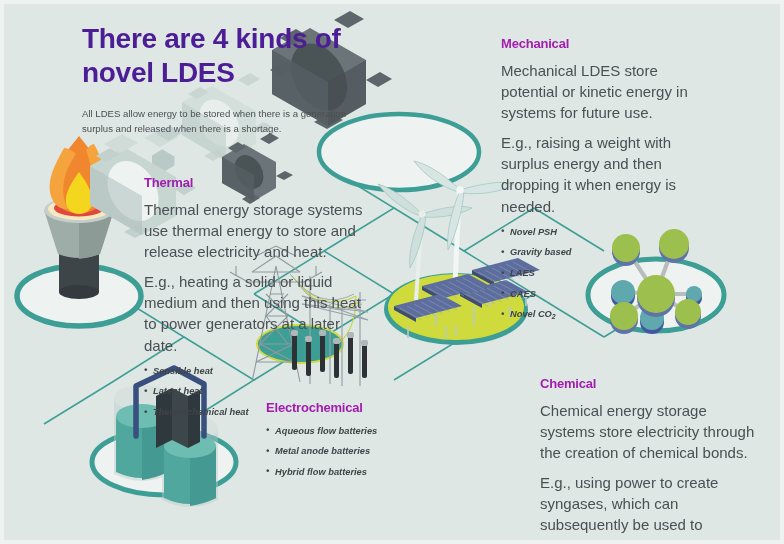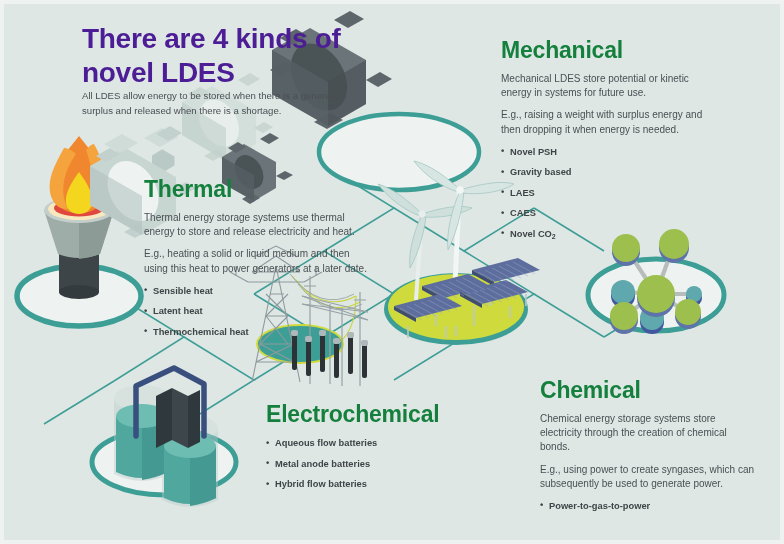--- a/index.html
+++ b/index.html
@@ -12,47 +12,47 @@
     position:relative;
     width:784px; height:544px;
     background:#dfe7e5;
     border:4px solid #eef2f1;
     overflow:hidden;
   }
   #art { position:absolute; left:0; top:0; width:784px; height:544px; }
 
   .block { position:absolute; }
   .h {
-    font-size:23px; font-weight:bold; color:#15803d;
+    font-size:13px; font-weight:bold; color:#a21caf;
     letter-spacing:-0.2px; line-height:1.22;
   }
   .p {
-    font-size:10px; color:#4a4f52; line-height:1.42;
+    font-size:15px; color:#4a4f52; line-height:1.42;
     margin-top:8px;
   }
-  .bullets { margin-top:9px; list-style:none; }
+  .bullets { margin-top:9px; list-style:none;font-style:italic; }
   .bullets li {
     font-size:9.3px; font-weight:bold; color:#3f4446;
     line-height:1.35; margin-bottom:8px;
     padding-left:9px; position:relative;
   }
   .bullets li:before {
     content:"\2022"; position:absolute; left:0; top:-0.5px;
     font-size:9.5px; color:#3f4446;
   }
   .bullets li sub { font-size:7px; vertical-align:-2px; }
 
   
   #title-block { left:78px; top:18px; width:270px; }
   #title-block .t {
     font-size:28px; font-weight:bold; color:#4c1d95;
     line-height:1.2; letter-spacing:-0.3px;
   }
   #title-block .sub {
-    font-size:9.6px; color:#4a4f52; line-height:1.5; 
+    font-size:9.6px; color:#4a4f52; line-height:1.5; margin-top:18px;
   }
 
   #mechanical-block    { left:497px; top:32px;  width:215px; }
   #thermal-block       { left:140px; top:171px; width:228px; }
   #electrochemical-block { left:262px; top:396px; width:200px; }
   #chemical-block      { left:536px; top:372px; width:215px; }
 </style>
 </head>
 <body>
 

